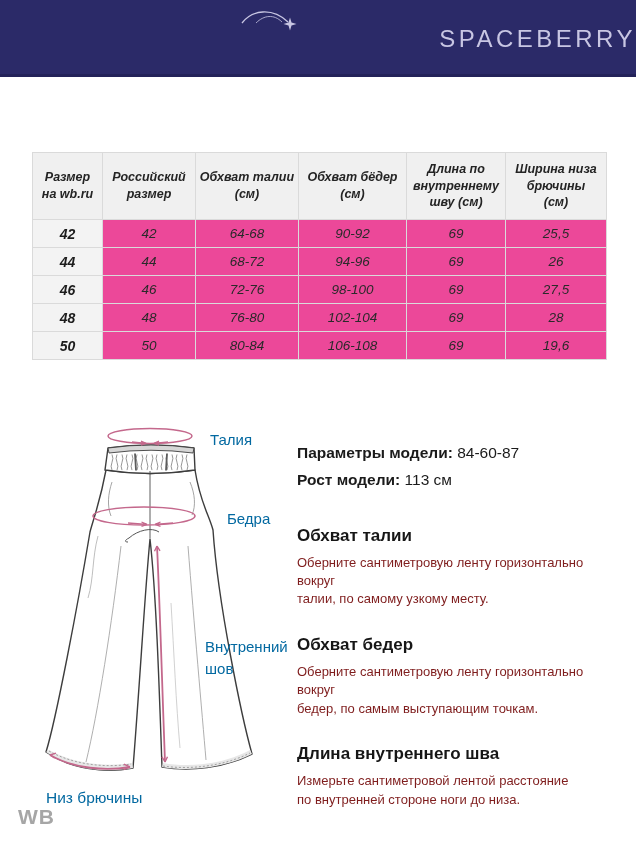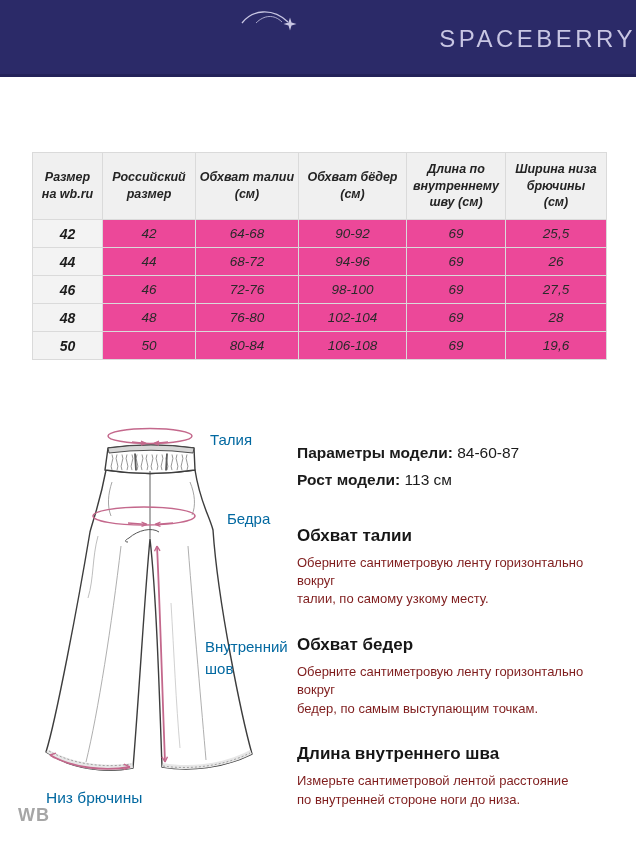--- a/index.html
+++ b/index.html
@@ -29,21 +29,21 @@
   
   .right-col{position:absolute;left:297px;top:444px;width:320px;}
   .model-line{font-size:15.5px;color:#1b1b1b;margin:0 0 8.5px 0;}
   .model-label{font-weight:bold;}
   .guide-section{margin-top:26px;}
   .guide-section.first{margin-top:37px;}
   .guide-title{font-size:17px;font-weight:bold;color:#161616;margin:0 0 8px 0;}
   .guide-body{font-size:13px;color:#7f1d1d;line-height:1.42;margin:0;white-space:pre-line;}
 
   
-  .watermark{position:absolute;left:18px;top:805px;font-size:18px;font-weight:bold;color:#a6a6a6;letter-spacing:1px;}
+  .watermark{position:absolute;left:18px;top:805px;font-size:21px;font-weight:bold;color:#a6a6a6;letter-spacing:1px;}
 </style>
 </head>
 <body>
 
 <div class="page">
 
   <header class="brand-band">
     <svg class="comet" width="70" height="28" viewBox="0 0 70 28">
       <path d="M4,19 C14,6 34,3 50,18" fill="none" stroke="#c8c6e3" stroke-width="1.3"></path>
       <path d="M18,19 C26,11 36,10 44,18" fill="none" stroke="#c8c6e3" stroke-width="1" opacity="0.8"></path>

